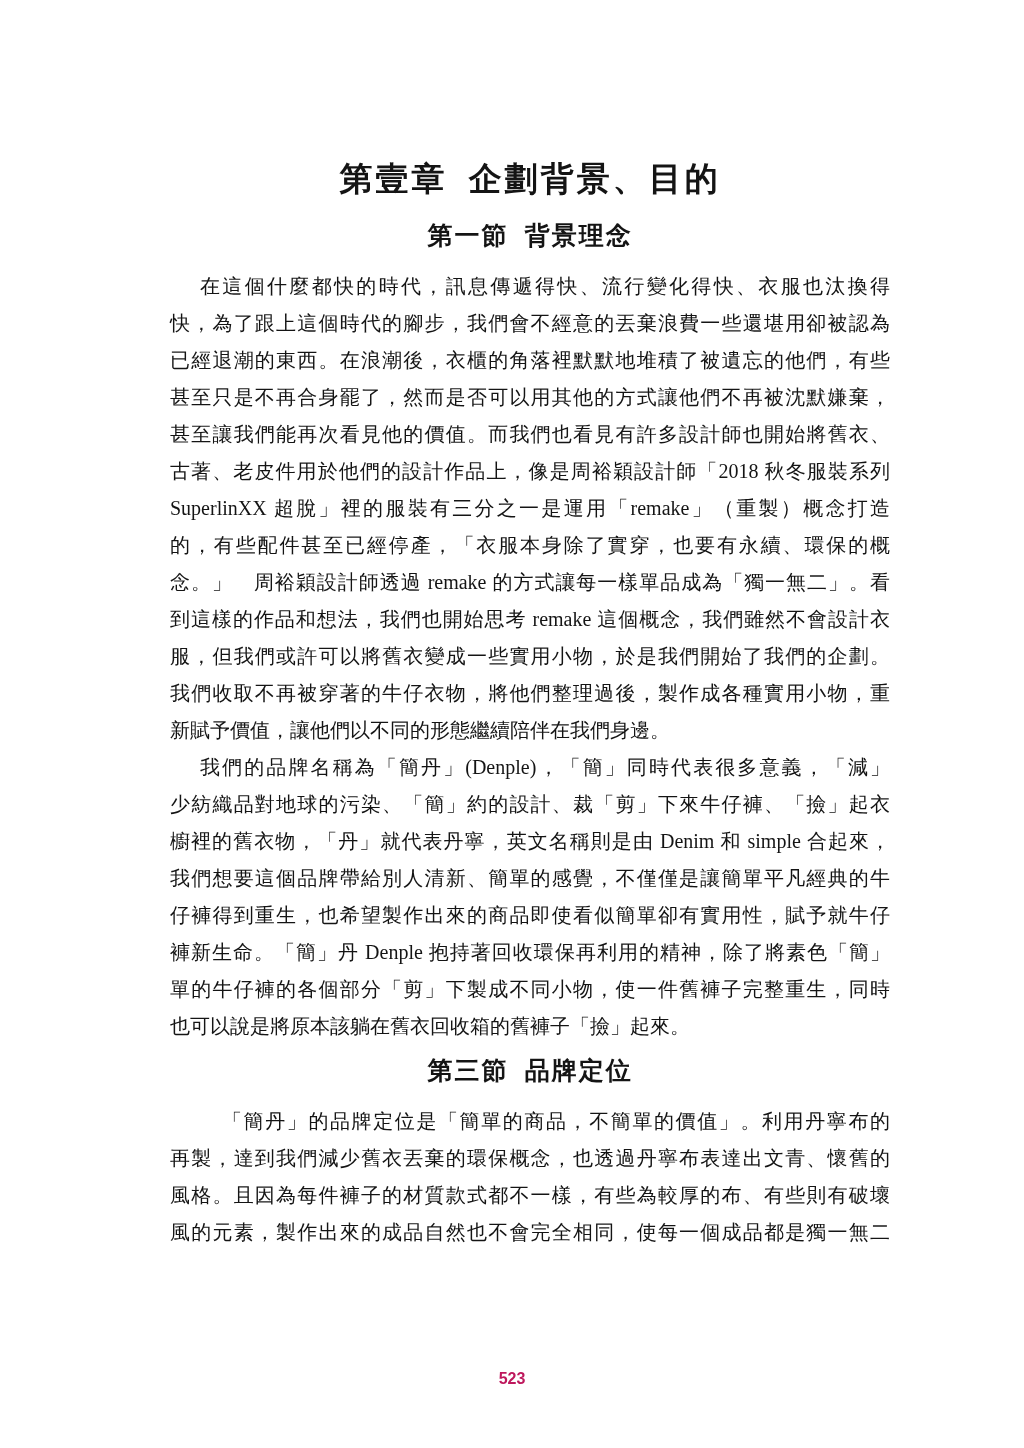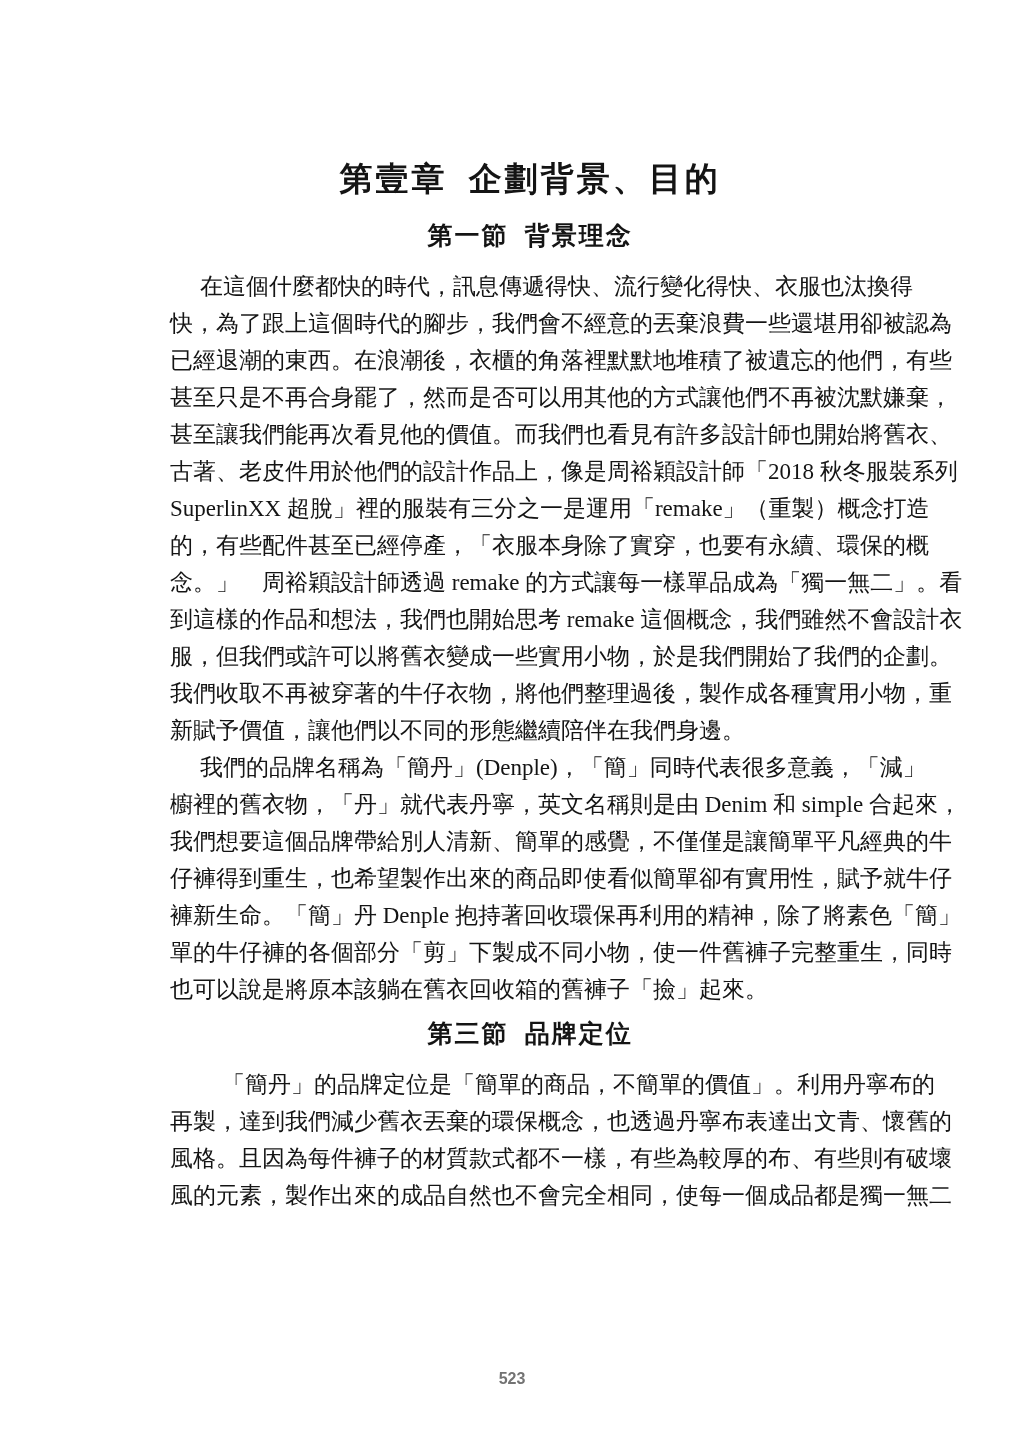--- a/index.html
+++ b/index.html
@@ -36,21 +36,21 @@
     margin: 8px 0 14px 0;
     font-size: 25px;
     line-height: 36px;
     font-weight: bold;
     text-align: center;
     letter-spacing: 2px;
     word-spacing: 8px;
   }
   .text-line {
     margin: 0;
-    font-size: 23px;
+    font-size: 20px;
     line-height: 37px;
     text-align: justify;
     text-align-last: justify;
     text-justify: inter-character;
     white-space: nowrap;
   }
   .text-line.last {
     text-align-last: left;
   }
   .text-line.first {
@@ -62,21 +62,21 @@
   }
   .page-number {
     position: absolute;
     left: 0;
     top: 1370px;
     width: 100%;
     text-align: center;
     font-family: "Liberation Sans", "DejaVu Sans", sans-serif;
     font-size: 16px;
     font-weight: bold;
-    color: #737373;
+    color: #be185d;
   }
 </style>
 </head>
 <body>
 
 <div class="page">
   <div class="content">
 
     <h1 class="chapter-title">第壹章 企劃背景、目的</h1>
 
@@ -92,20 +92,21 @@
       <p class="text-line">的，有些配件甚至已經停產，「衣服本身除了實穿，也要有永續、環保的概</p>
       <p class="text-line">念。」　周裕穎設計師透過 remake 的方式讓每一樣單品成為「獨一無二」。看</p>
       <p class="text-line">到這樣的作品和想法，我們也開始思考 remake 這個概念，我們雖然不會設計衣</p>
       <p class="text-line">服，但我們或許可以將舊衣變成一些實用小物，於是我們開始了我們的企劃。</p>
       <p class="text-line">我們收取不再被穿著的牛仔衣物，將他們整理過後，製作成各種實用小物，重</p>
       <p class="text-line last">新賦予價值，讓他們以不同的形態繼續陪伴在我們身邊。</p>
     </section>
 
     <section>
       <p class="text-line first">我們的品牌名稱為「簡丹」(Denple)，「簡」同時代表很多意義，「減」</p>
+      <p class="text-line">少紡織品對地球的污染、「簡」約的設計、裁「剪」下來牛仔褲、「撿」起衣</p>
       <p class="text-line">櫥裡的舊衣物，「丹」就代表丹寧，英文名稱則是由 Denim 和 simple 合起來，</p>
       <p class="text-line">我們想要這個品牌帶給別人清新、簡單的感覺，不僅僅是讓簡單平凡經典的牛</p>
       <p class="text-line">仔褲得到重生，也希望製作出來的商品即使看似簡單卻有實用性，賦予就牛仔</p>
       <p class="text-line">褲新生命。「簡」丹 Denple 抱持著回收環保再利用的精神，除了將素色「簡」</p>
       <p class="text-line">單的牛仔褲的各個部分「剪」下製成不同小物，使一件舊褲子完整重生，同時</p>
       <p class="text-line last">也可以說是將原本該躺在舊衣回收箱的舊褲子「撿」起來。</p>
     </section>
 
     <section>
       <h2 class="section-heading">第三節 品牌定位</h2>

